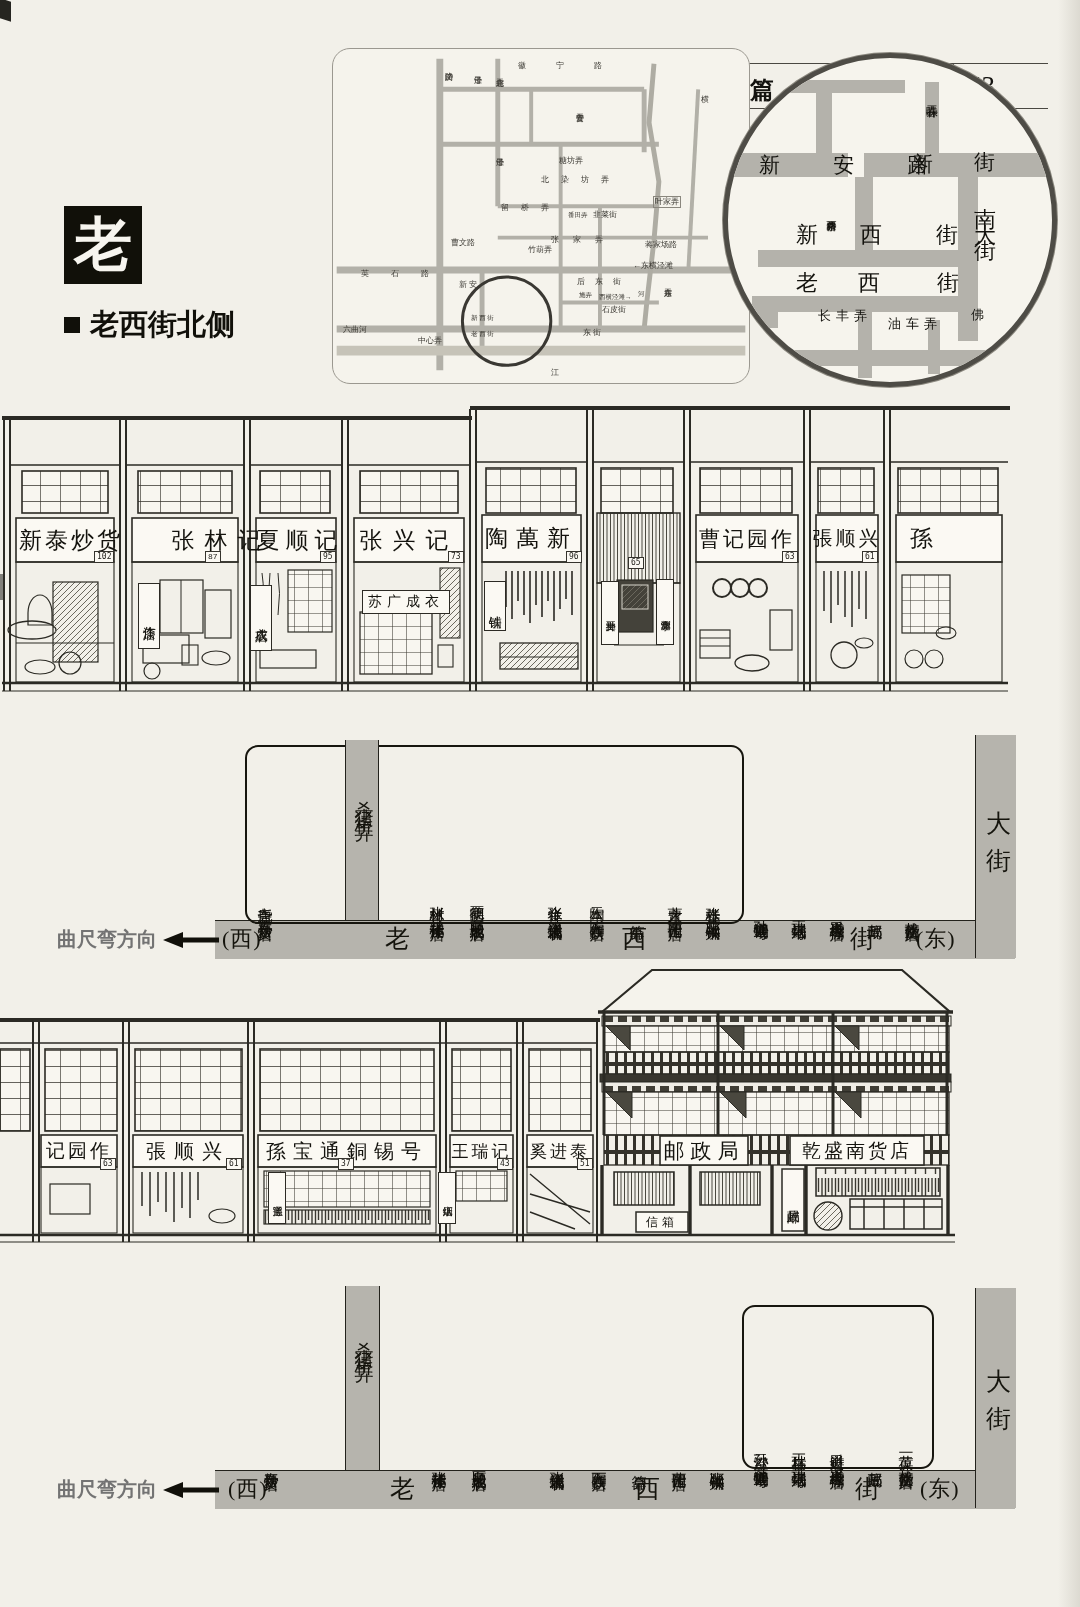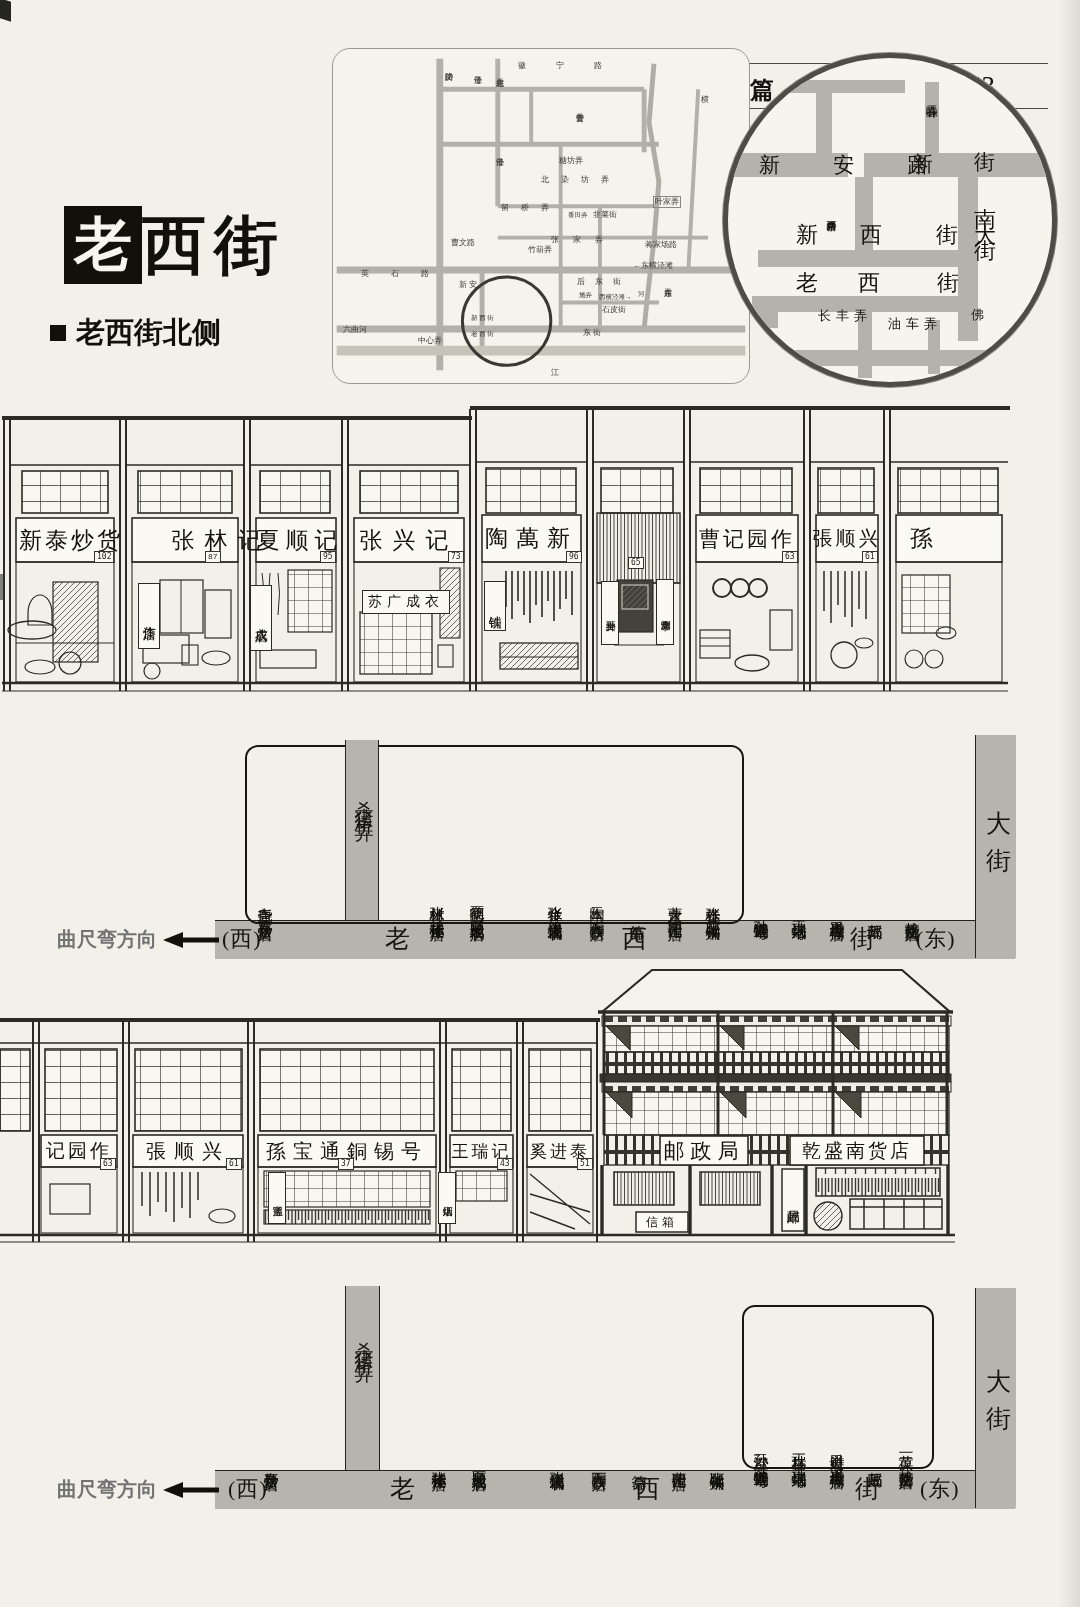--- a/index.html
+++ b/index.html
@@ -59,23 +59,22 @@
 <div class="abs hline" style="left:676px;top:63px;width:372px;"></div>
 <div class="abs hline" style="left:676px;top:108px;width:372px;"></div>
 <div class="abs" style="left:953px;top:63px;width:0;height:45px;border-left:1.5px solid #4a4842;"></div>
 <div class="abs hdr-txt" style="left:690px;top:74px;">
   <span>第二篇</span>&nbsp;&nbsp;<span>手绘长卷</span>
 </div>
 <div class="abs pagenum" style="left:968px;top:71px;">53</div>
 
 <div class="abs" style="left:64px;top:206px;display:flex;align-items:center;">
   <div class="tbox">老</div>
-  <div class="trest">西街</div>
-</div>
-<div class="abs subt" style="left:50px;top:305px;margin-top:8px;">
+</div>
+<div class="abs subt" style="left:64px;top:305px;">
   <span class="sq"></span>
   <span>老西街北侧</span>
 </div>
 
 <div class="abs minimap">
   <svg width="416" height="334" viewBox="0 0 420 340" style="position:absolute;left:0;top:0;">
     <g stroke="#b2b0a8" fill="none">
       <path d="M107 10V327" stroke-width="7"></path>
       <path d="M166 10V160" stroke-width="5"></path>
       <path d="M107 41H315M315 41V105" stroke-width="5"></path>

